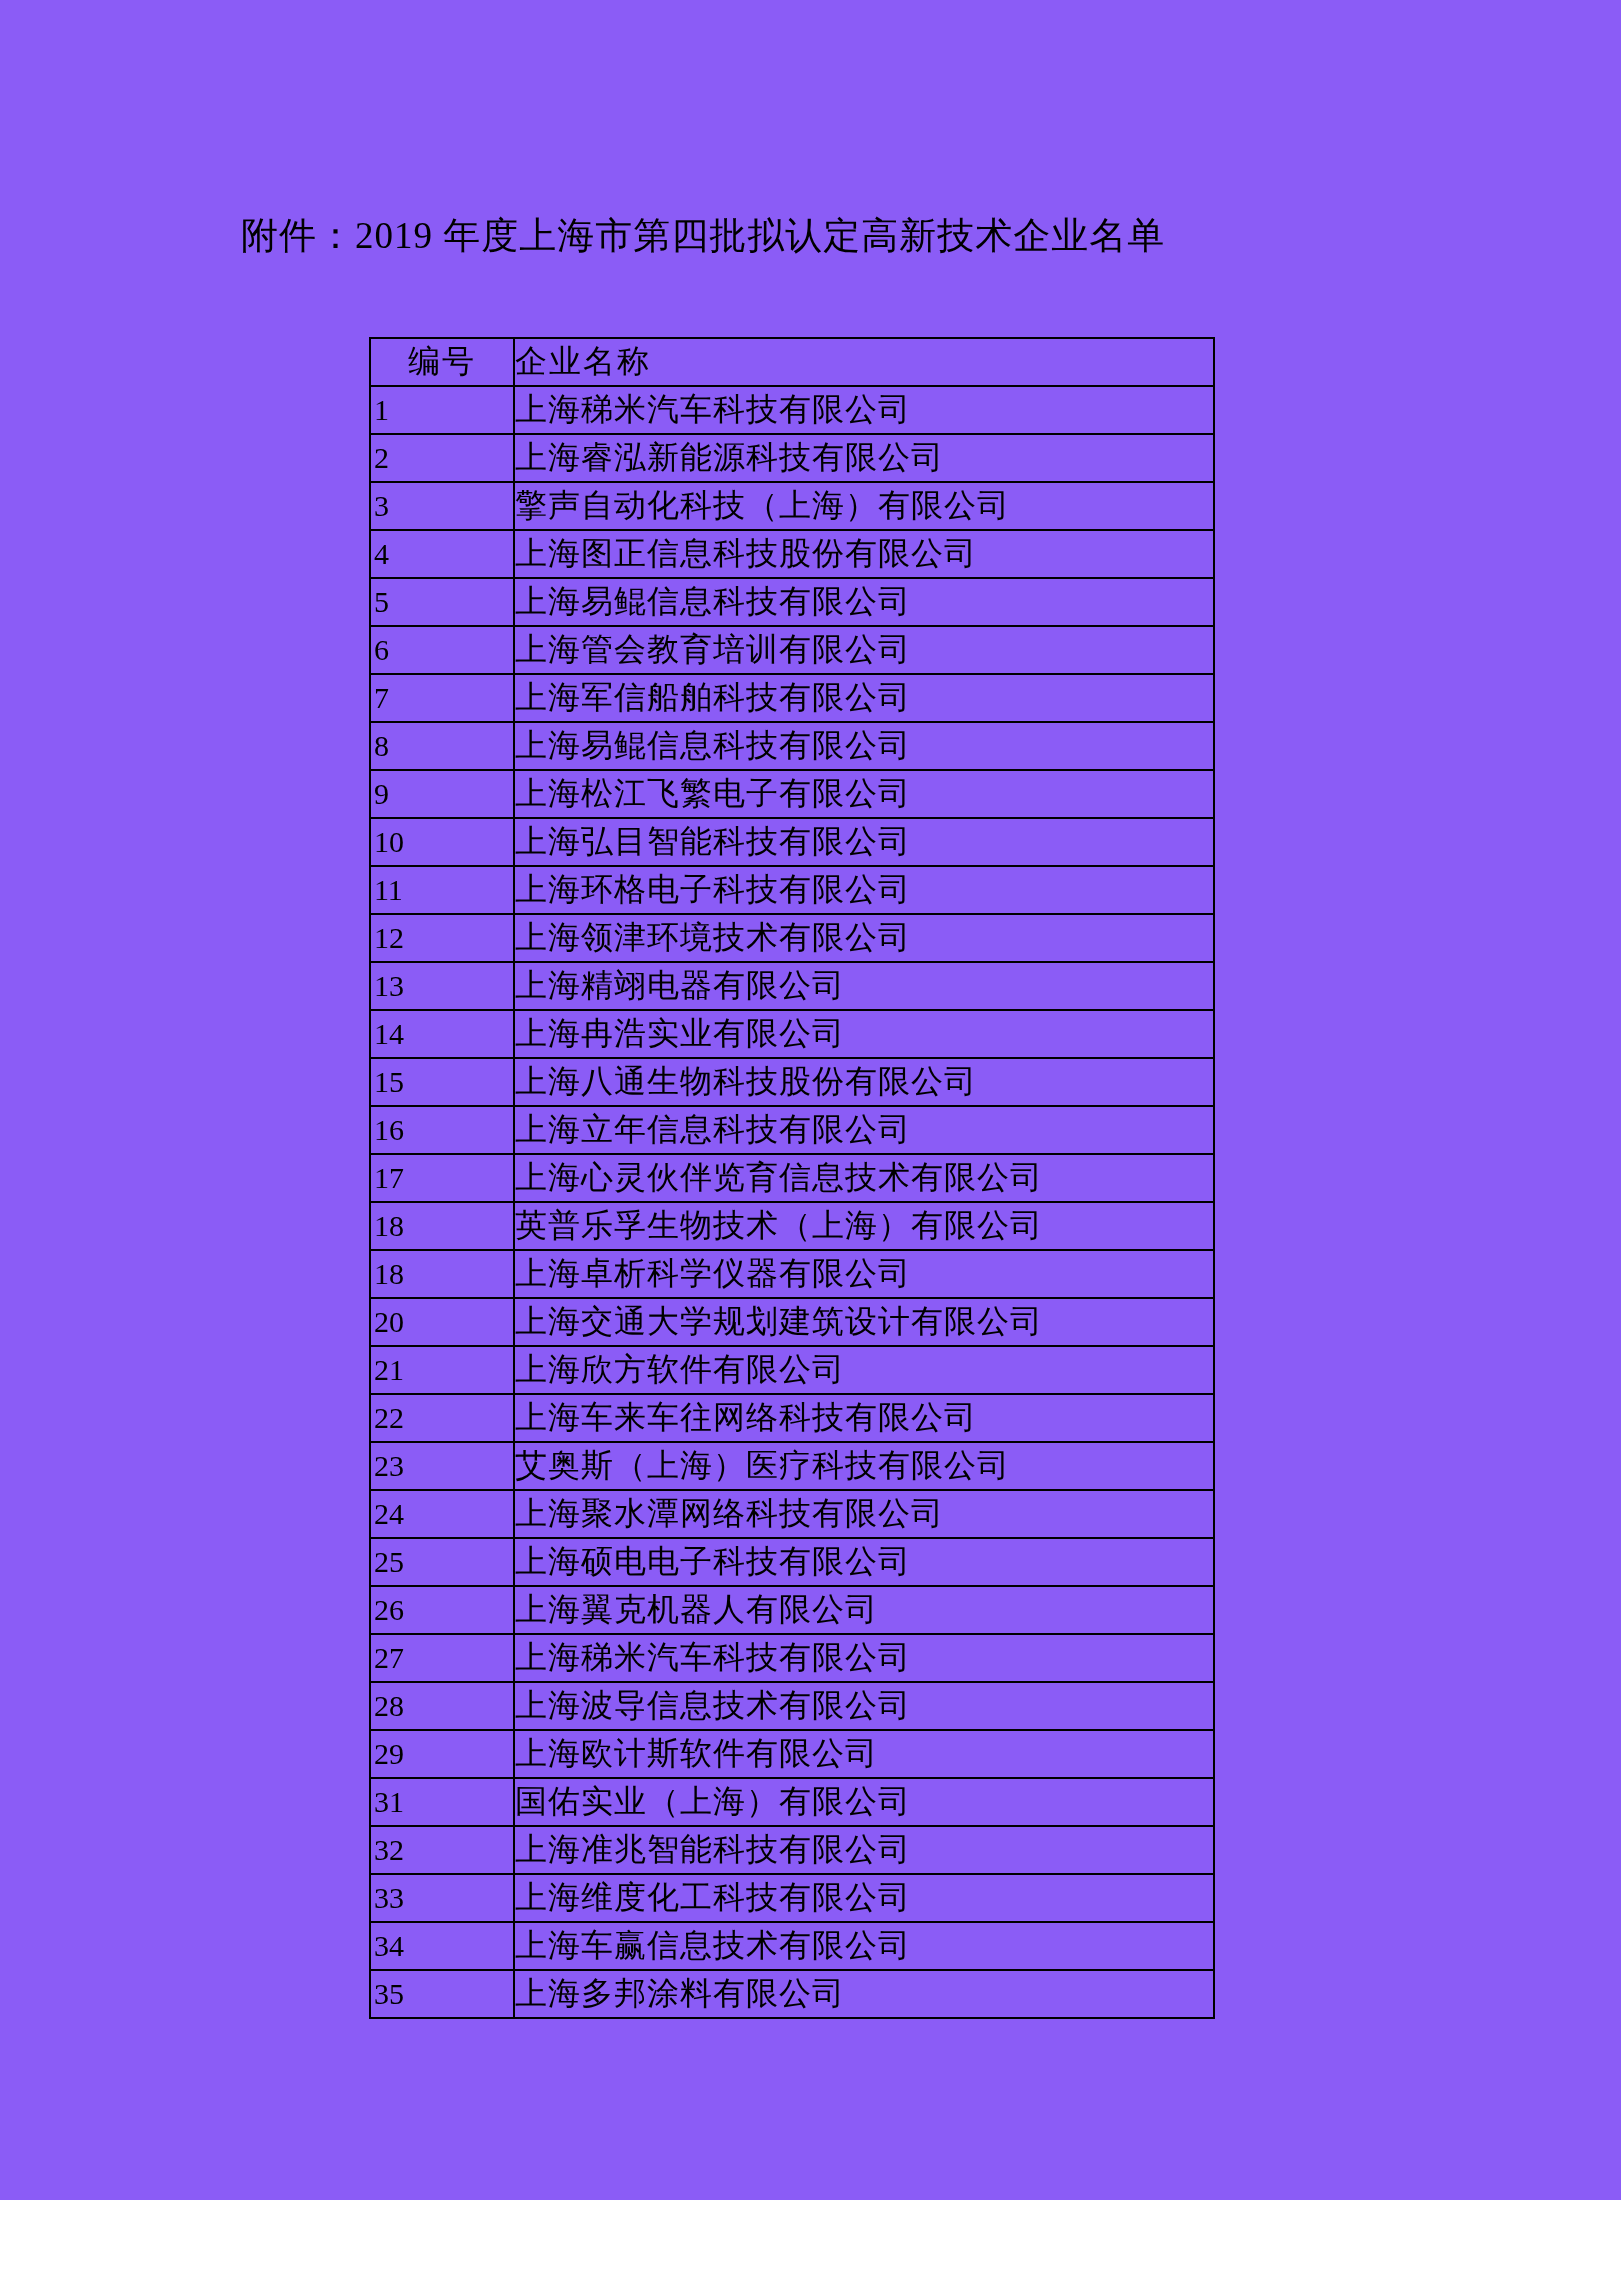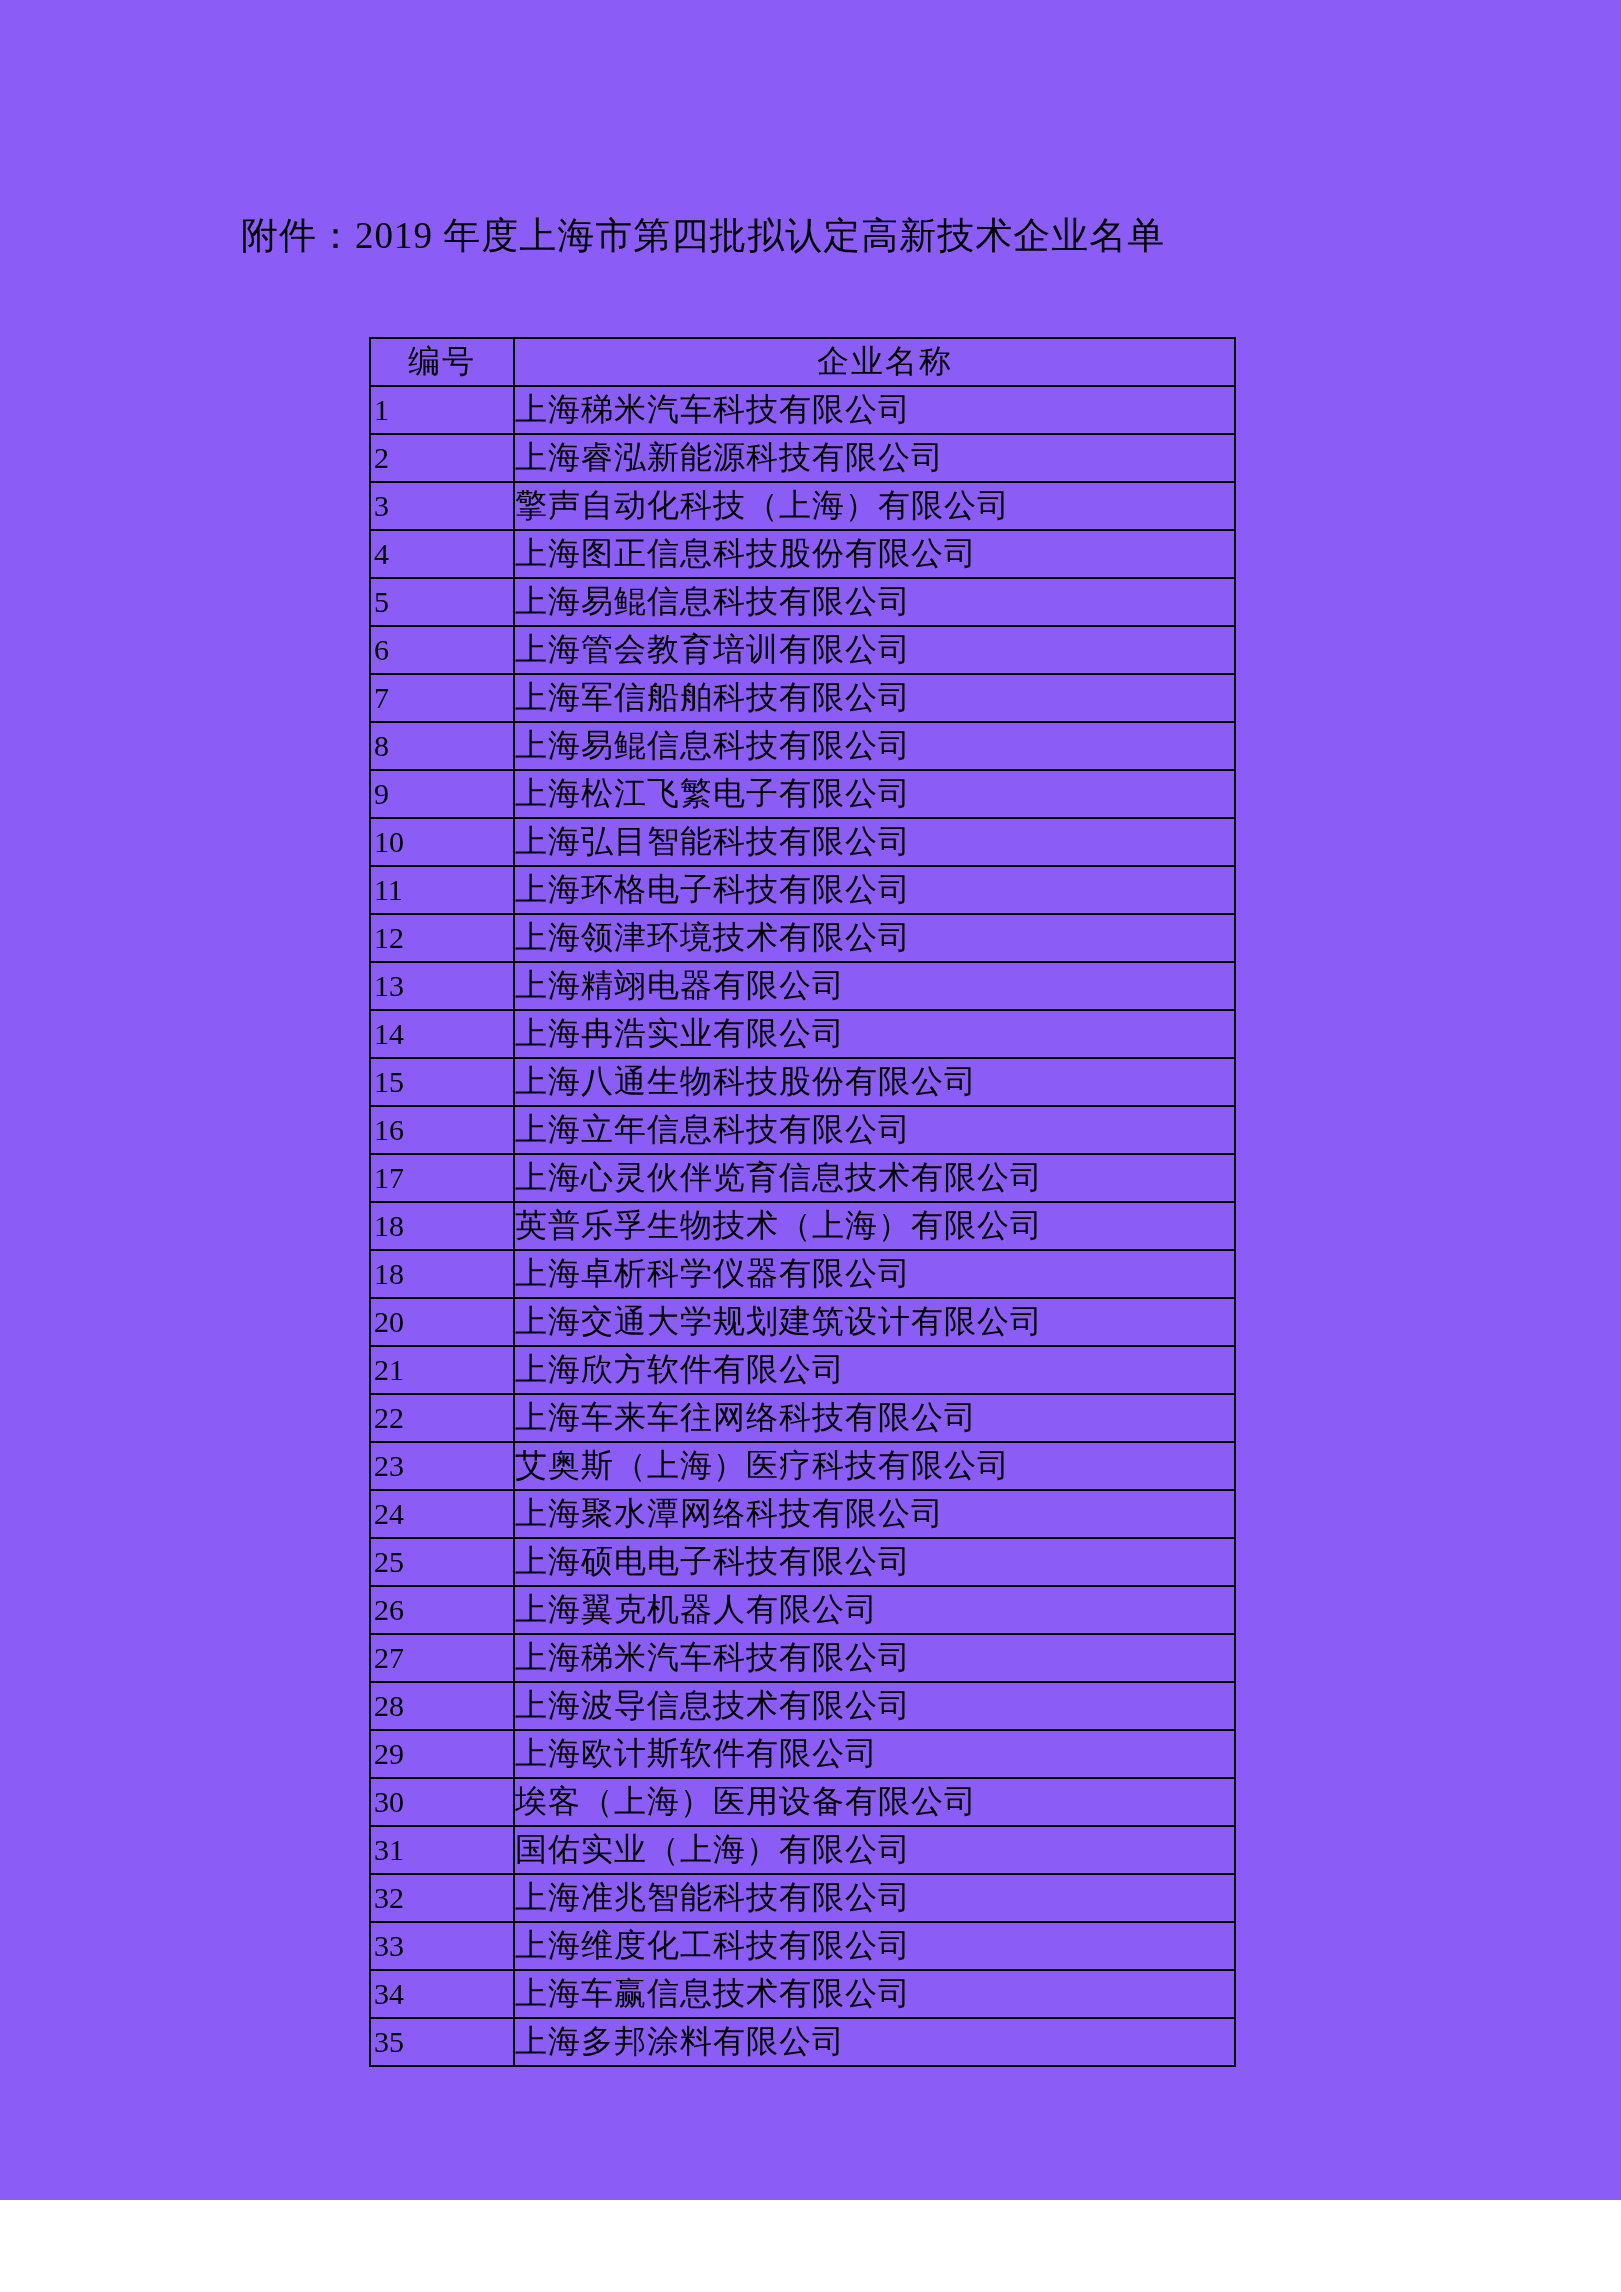--- a/index.html
+++ b/index.html
@@ -47,23 +47,22 @@
     overflow: hidden;
     white-space: nowrap;
   }
   .company-table th.col-no-h {
     width: 142px;
     text-align: center;
     letter-spacing: 2px;
   }
   .company-table th.col-name-h {
     width: 698px;
-    text-align: center;
+    text-align: left;
     letter-spacing: 2px;
-    padding-left: 21px;
   }
   .company-table td.col-no {
     text-align: left;
     padding-left: 2.9px;
     font-size: 30px;
   }
   .company-table td.col-name {
     text-align: left;
     padding-left: 0;
     letter-spacing: 1px;
@@ -194,24 +193,20 @@
         </tr>
         <tr>
           <td class="col-no">28</td>
           <td class="col-name">上海波导信息技术有限公司</td>
         </tr>
         <tr>
           <td class="col-no">29</td>
           <td class="col-name">上海欧计斯软件有限公司</td>
         </tr>
         <tr>
-          <td class="col-no">30</td>
-          <td class="col-name">埃客（上海）医用设备有限公司</td>
-        </tr>
-        <tr>
           <td class="col-no">31</td>
           <td class="col-name">国佑实业（上海）有限公司</td>
         </tr>
         <tr>
           <td class="col-no">32</td>
           <td class="col-name">上海准兆智能科技有限公司</td>
         </tr>
         <tr>
           <td class="col-no">33</td>
           <td class="col-name">上海维度化工科技有限公司</td>

